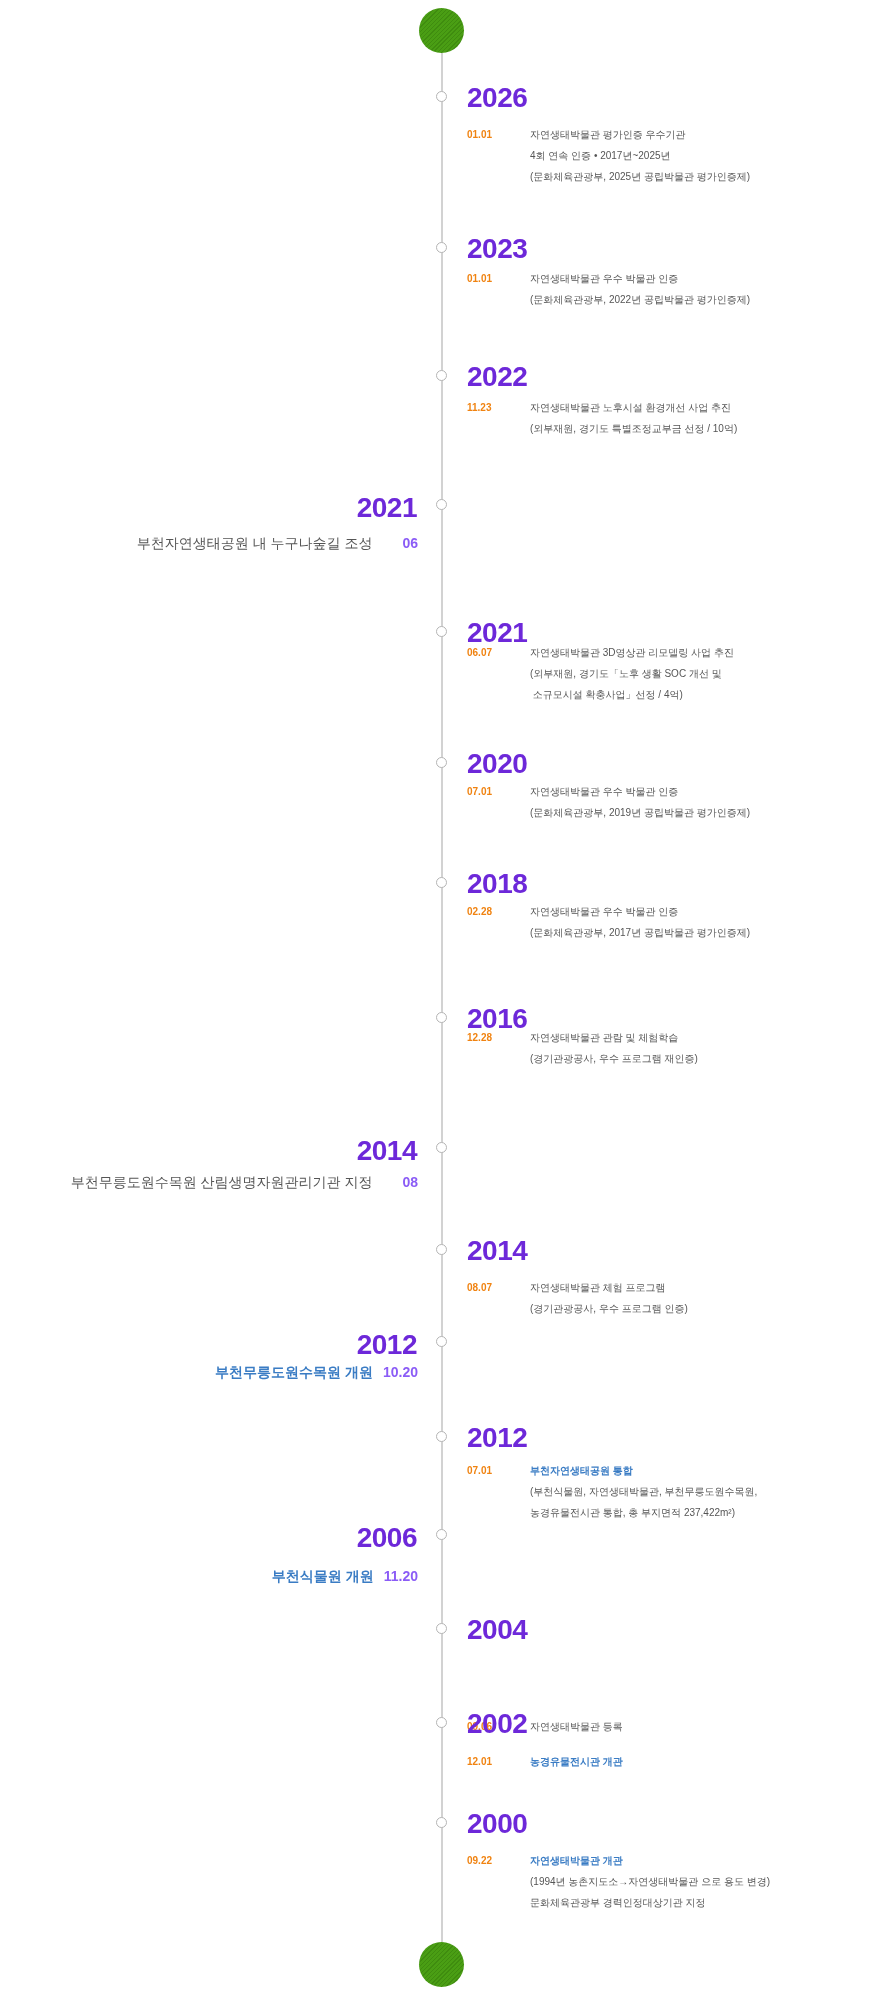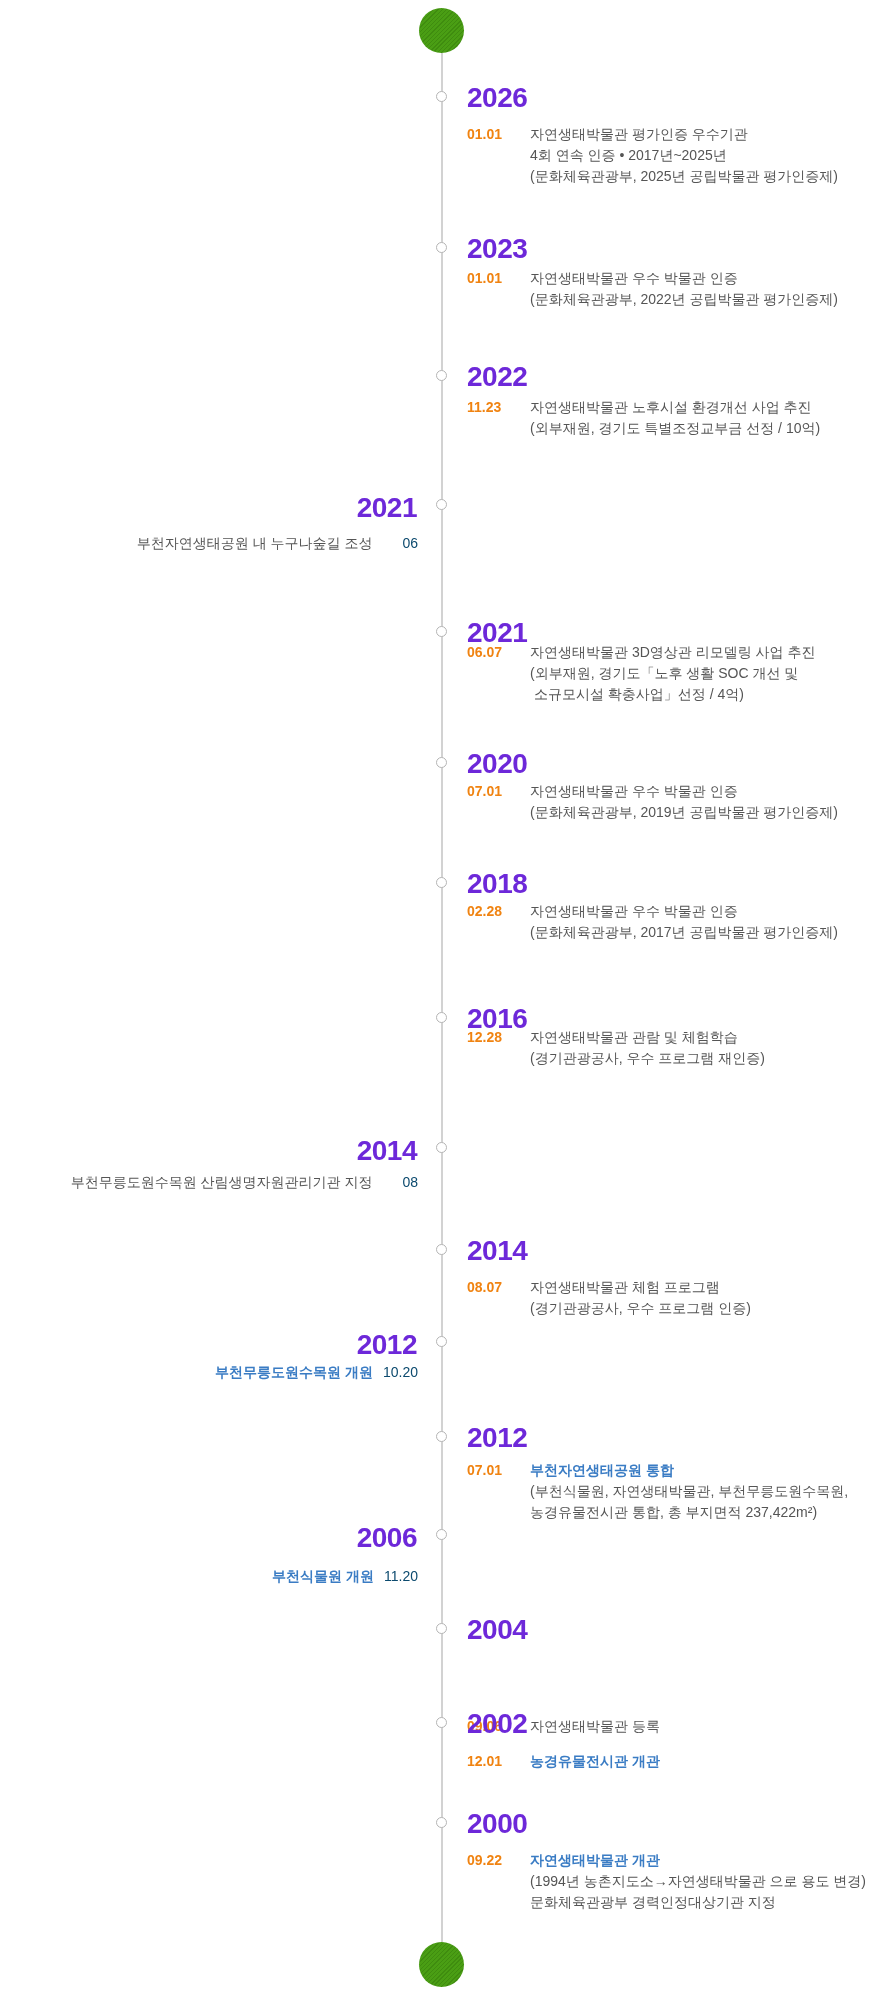--- a/index.html
+++ b/index.html
@@ -7,28 +7,28 @@
          font-family:"Liberation Sans", "DejaVu Sans", sans-serif; color:#444; }
   .line { position:absolute; left:441px; top:30px; width:2px; height:1935px; background:#d2d2d2; }
   .big-dot { position:absolute; left:419px; width:45px; height:45px; border-radius:50%;
              background: repeating-linear-gradient(135deg, #4a9e14 0 2px, #3f8c0f 2px 3px); }
   .dot { position:absolute; left:436px; width:9px; height:9px; border-radius:50%;
          background:#fff; border:1.5px solid #b5b5b5; }
   .year { position:absolute; font-size:28px; font-weight:bold; color:#6d28d9;
           letter-spacing:-0.5px; line-height:30px; }
   .year.r { left:467px; }
   .year.l { right:475px; text-align:right; }
-  .entry { position:absolute; left:467px; font-size:14px; line-height:21px; display:flex; }
+  .entry { position:absolute; left:467px; font-size:10px; line-height:21px; display:flex; }
   .entry .date { width:52px; color:#f08311; font-weight:bold; flex:none; }
   .entry .txt { color:#555; white-space:pre;margin-left:11px; }
   .entry .txt .hl { color:#3a7cc4; font-weight:bold; }
   .lentry { position:absolute; right:474px; font-size:14px; line-height:21px; text-align:right; white-space:nowrap; }
   .lentry .txt { color:#555; }
   .lentry .txt.hl { color:#3a7cc4; font-weight:bold; }
-  .lentry .date { color:#0c4a6e; font-weight:normal; display:inline-block; }
+  .lentry .date { color:#8b5cf6; font-weight:bold; display:inline-block; }
   .lentry .date.gap { margin-left:30px; }
   .lentry .date.near { margin-left:10px; }
 </style>
 </head>
 <body>
 
 <div>
   <div class="line"></div>
   <div class="big-dot" style="top:8px"></div>
   <div class="big-dot" style="top:1942px"></div>

